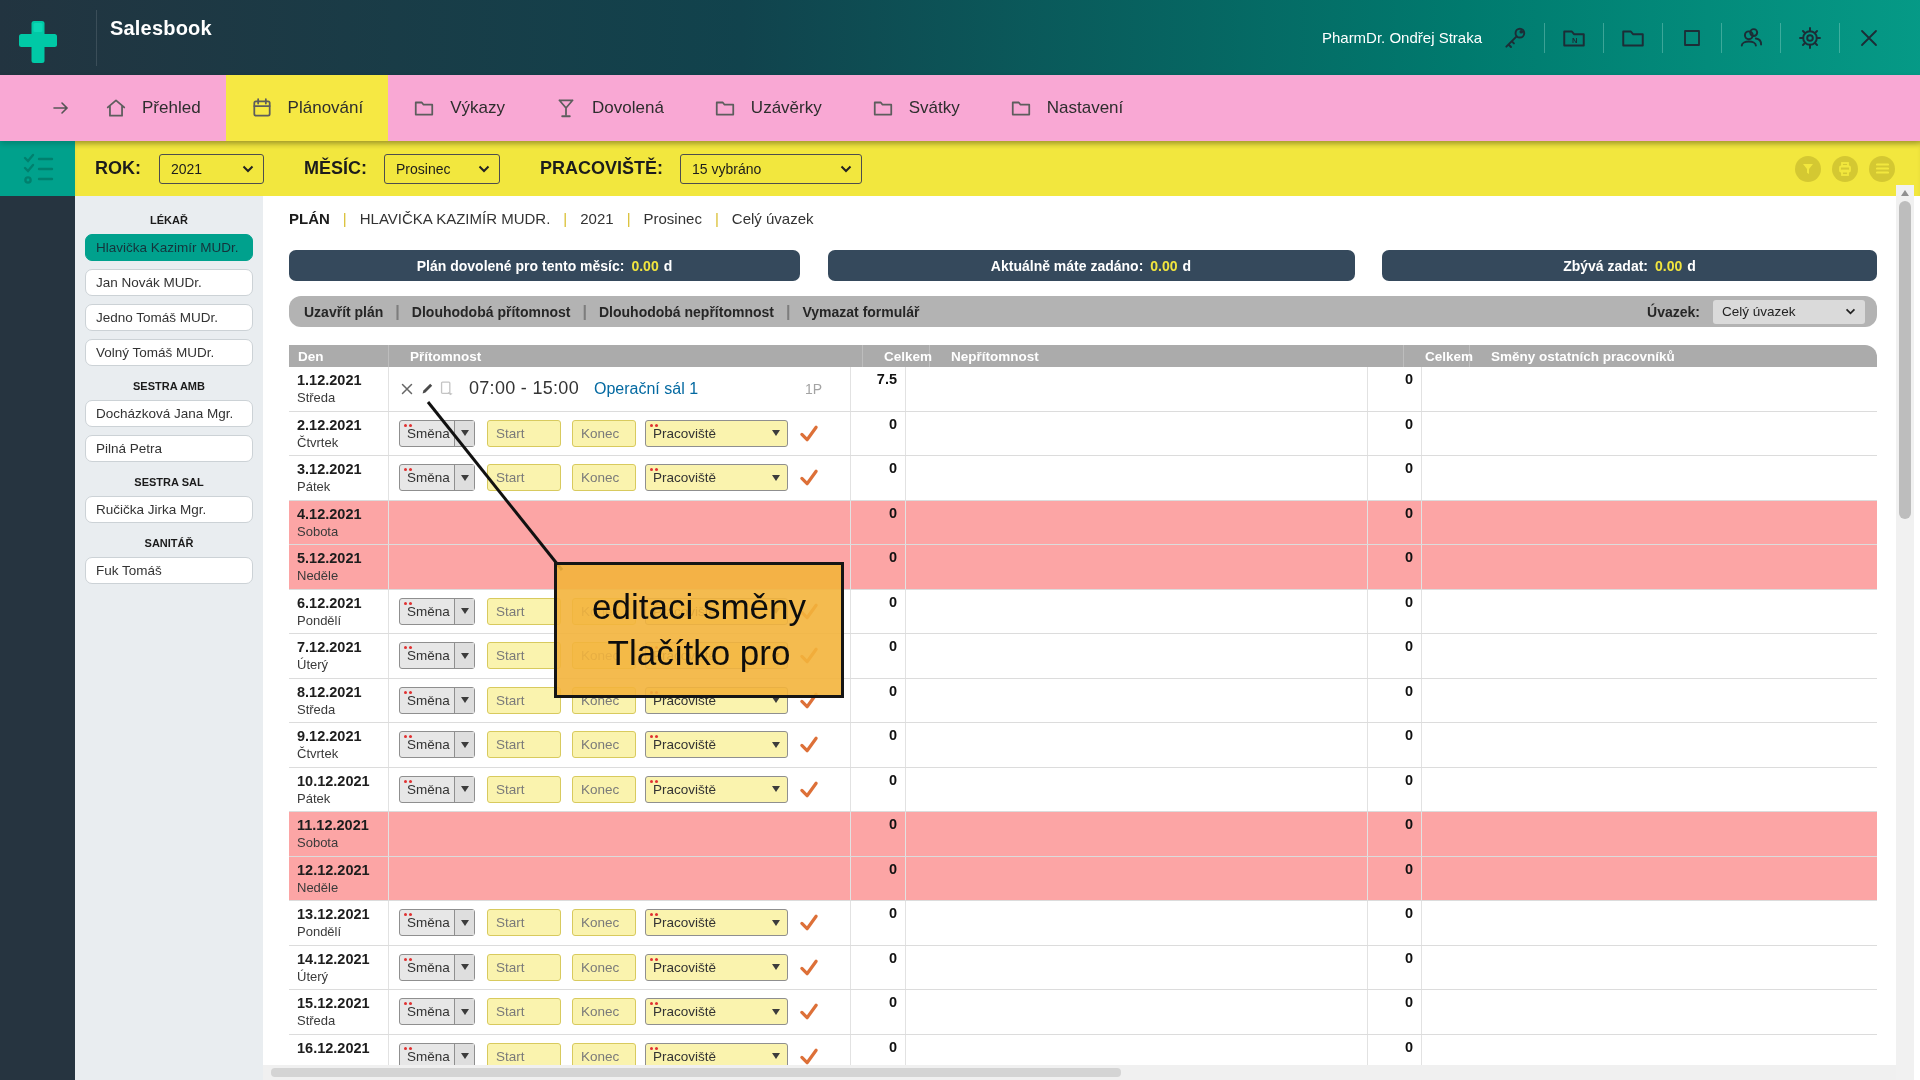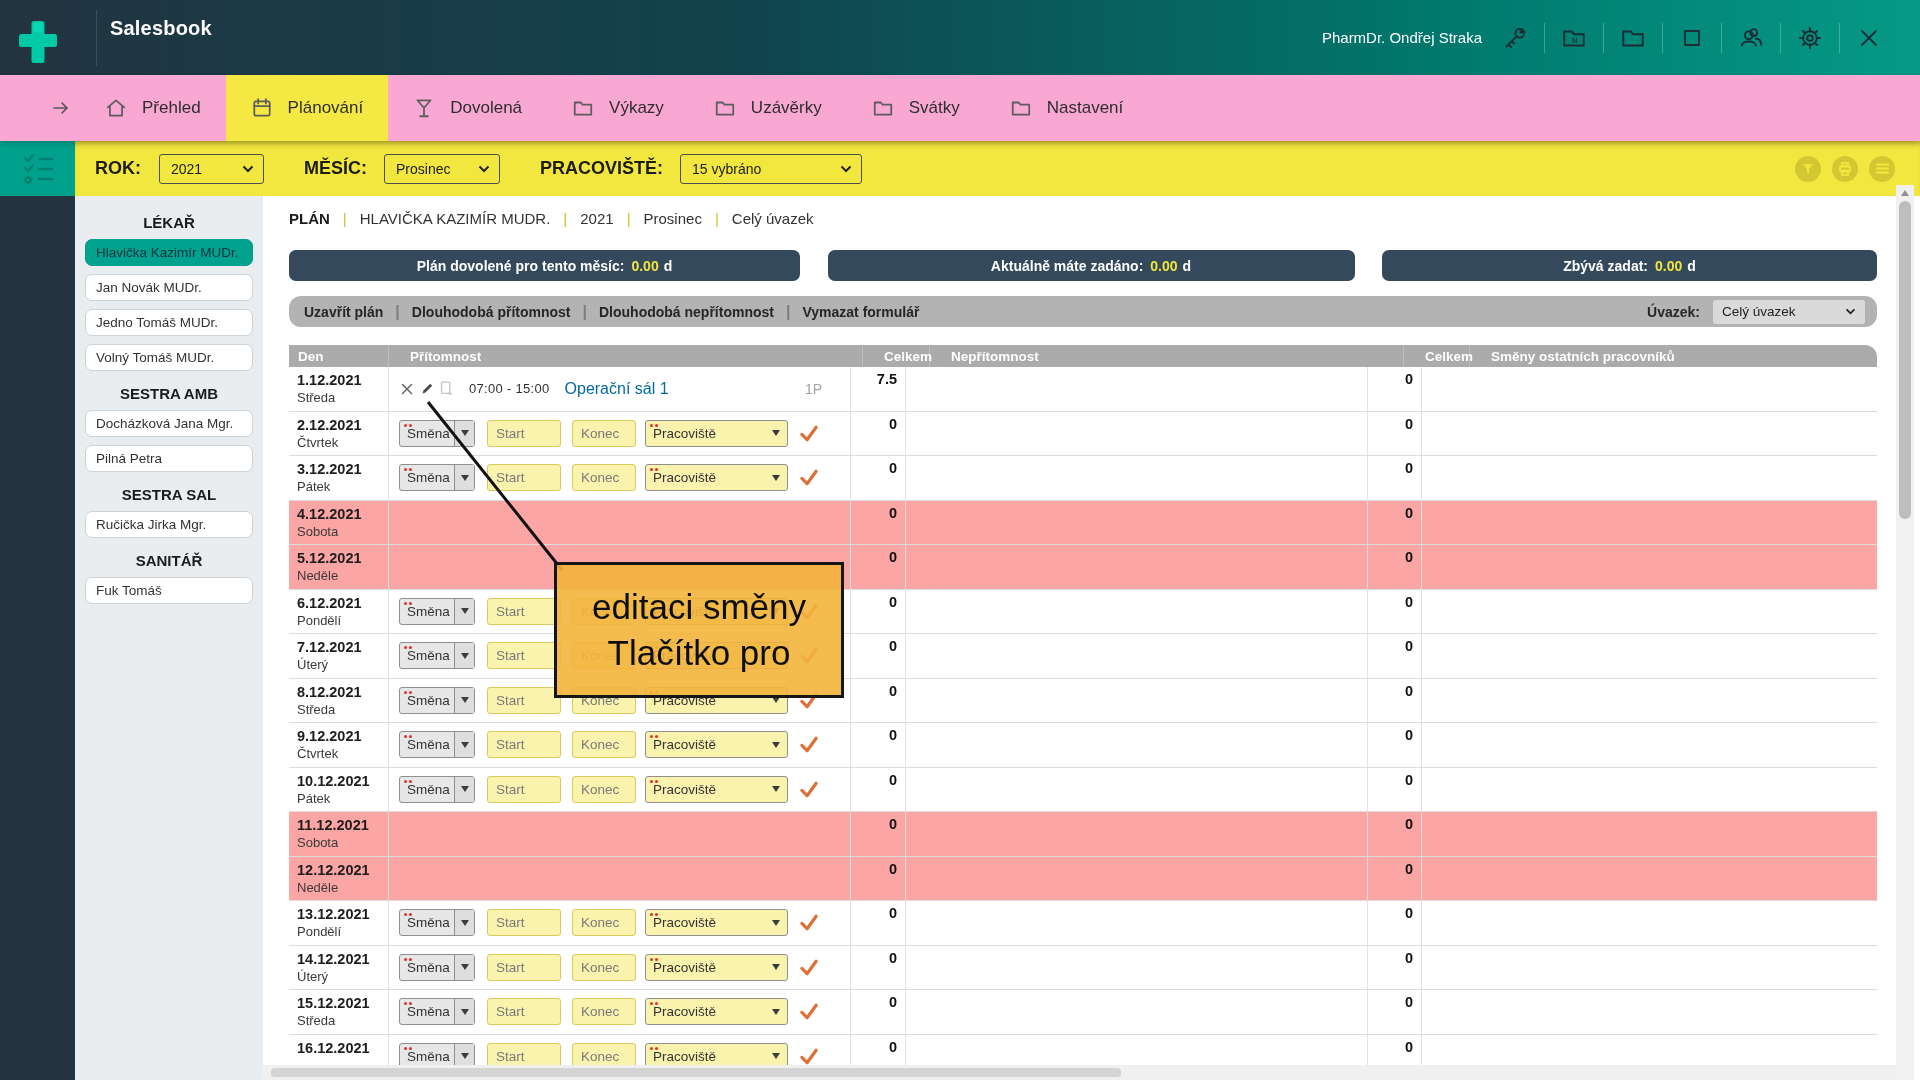--- a/index.html
+++ b/index.html
@@ -32,21 +32,21 @@
   .flabel{font-size:18px;font-weight:bold;color:#1c1c1c;}
   .fselect{height:30px;border:1.5px solid #4d4d4d;border-radius:3px;display:flex;align-items:center;justify-content:space-between;padding:0 9px 0 11px;font-size:14px;color:#1c1c1c;cursor:pointer;box-sizing:border-box;}
   .fselect svg{stroke:#222;fill:none;stroke-width:2;}
   .fbuttons{position:absolute;right:25px;top:0;height:55px;display:flex;align-items:center;gap:11px;}
   .circlebtn{width:26px;height:26px;border-radius:50%;background:#d4c832;display:flex;align-items:center;justify-content:center;cursor:pointer;}
   .circlebtn svg{stroke:#f2e73e;fill:none;stroke-width:1.8;stroke-linecap:round;}
 
   
   .leftcol{position:absolute;left:0;top:196px;width:75px;height:884px;background:#263440;}
   .sidebar{position:absolute;left:75px;top:196px;width:188px;height:884px;background:#e9edf0;padding-top:8px;box-sizing:border-box;}
-  .sb-title{text-align:center;font-size:15px;font-weight:bold;color:#1b1b1b;margin:14px 0 8px 0;}
+  .sb-title{text-align:center;font-size:11px;font-weight:bold;color:#1b1b1b;margin:14px 0 8px 0;}
   .sb-title:first-child{margin-top:10px;}
   .sb-item{width:168px;height:27px;margin:0 auto 8px auto;background:#fff;border:1px solid #ccd2d6;border-radius:7px;display:flex;align-items:center;padding-left:10px;font-size:13.5px;color:#333;box-sizing:border-box;cursor:pointer;}
   .sb-item.selected{background:#00a18d;border-color:#00a18d;color:#14343c;}
 
   
   .main{position:absolute;left:263px;top:196px;width:1633px;height:884px;background:#fff;}
   .breadcrumb{position:absolute;left:26px;top:14px;display:flex;align-items:center;font-size:15px;color:#333;}
   .breadcrumb .bc-first{font-weight:bold;color:#1c1c1c;}
   .bc-sep{color:#d9be2e;margin:0 13px;font-size:15px;}
   .summary{position:absolute;left:26px;top:54px;width:1588px;display:flex;justify-content:space-between;}
@@ -74,21 +74,21 @@
   .c-pres{width:462px;display:flex;align-items:center;padding-left:10px;}
   .c-tot1{width:55px;}
   .c-abs{width:462px;}
   .c-tot2{width:54px;}
   .c-other{flex:1;border-right:none;}
   .num{font-size:14.5px;font-weight:bold;color:#111;text-align:right;padding:4px 8px 0 0;}
   .date{font-size:14.5px;font-weight:bold;color:#1d1d1d;}
   .dayname{font-size:13px;color:#3a3a3a;margin-top:2px;}
 
   .rowicon{display:inline-flex;align-items:center;justify-content:center;width:16px;height:16px;margin-right:4px;cursor:pointer;}
-  .shift-time{font-size:13px;color:#333;margin-left:10px;letter-spacing:.3px;}
+  .shift-time{font-size:18px;color:#333;margin-left:10px;letter-spacing:.3px;}
   .shift-place{font-size:16px;color:#0369a1;margin-left:15px;}
   .flexfill{flex:1;}
   .shift-badge{font-size:14px;color:#a3a3a3;margin-right:28px;}
 
   .fsel{position:relative;height:27px;border-radius:3px;display:flex;align-items:center;box-sizing:border-box;cursor:pointer;}
   .fsel.smena{width:76px;background:#e7e7e7;border:1px solid #8f8f8f;}
   .fsel.prac{width:143px;background:#faf3ae;border:1px solid #8f8f8f;margin-left:9px;}
   .sel-label{font-size:13.5px;color:#333;padding-left:7px;flex:1;}
   .sel-arrowbox{width:19px;height:100%;border-left:1px solid #8f8f8f;background:#dedede;display:flex;align-items:center;justify-content:center;}
   .tri{width:0;height:0;border-left:4.5px solid transparent;border-right:4.5px solid transparent;border-top:6px solid #3c3c3c;}
@@ -191,29 +191,29 @@
       </div>
       <div class="tab active">
         <svg width="22" height="22" viewBox="0 0 20 20">
             <rect x="3" y="4" width="14" height="13" rx="1.5"></rect>
             <path d="M6.5 2 v4 M13.5 2 v4 M3 8.2 h14"></path>
           </svg>
         <span>Plánování</span>
       </div>
       <div class="tab">
         <svg width="22" height="22" viewBox="0 0 20 20">
-            <path d="M4 3 h12 M4 3 l6 7 6-7 M10 10 v6 M6.5 17.5 h7"></path>
-          </svg>
-        <span>Dovolená</span>
+            <path d="M2.5 16 V5 h5.5 l1.6 2 h7.9 V16 z"></path>
+          </svg>
+        <span>Výkazy</span>
       </div>
       <div class="tab">
         <svg width="22" height="22" viewBox="0 0 20 20">
-            <path d="M2.5 16 V5 h5.5 l1.6 2 h7.9 V16 z"></path>
-          </svg>
-        <span>Výkazy</span>
+            <path d="M4 3 h12 M4 3 l6 7 6-7 M10 10 v6 M6.5 17.5 h7"></path>
+          </svg>
+        <span>Dovolená</span>
       </div>
       <div class="tab">
         <svg width="22" height="22" viewBox="0 0 20 20">
             <path d="M2.5 16 V5 h5.5 l1.6 2 h7.9 V16 z"></path>
           </svg>
         <span>Uzávěrky</span>
       </div>
       <div class="tab">
         <svg width="22" height="22" viewBox="0 0 20 20">
             <path d="M2.5 16 V5 h5.5 l1.6 2 h7.9 V16 z"></path>

